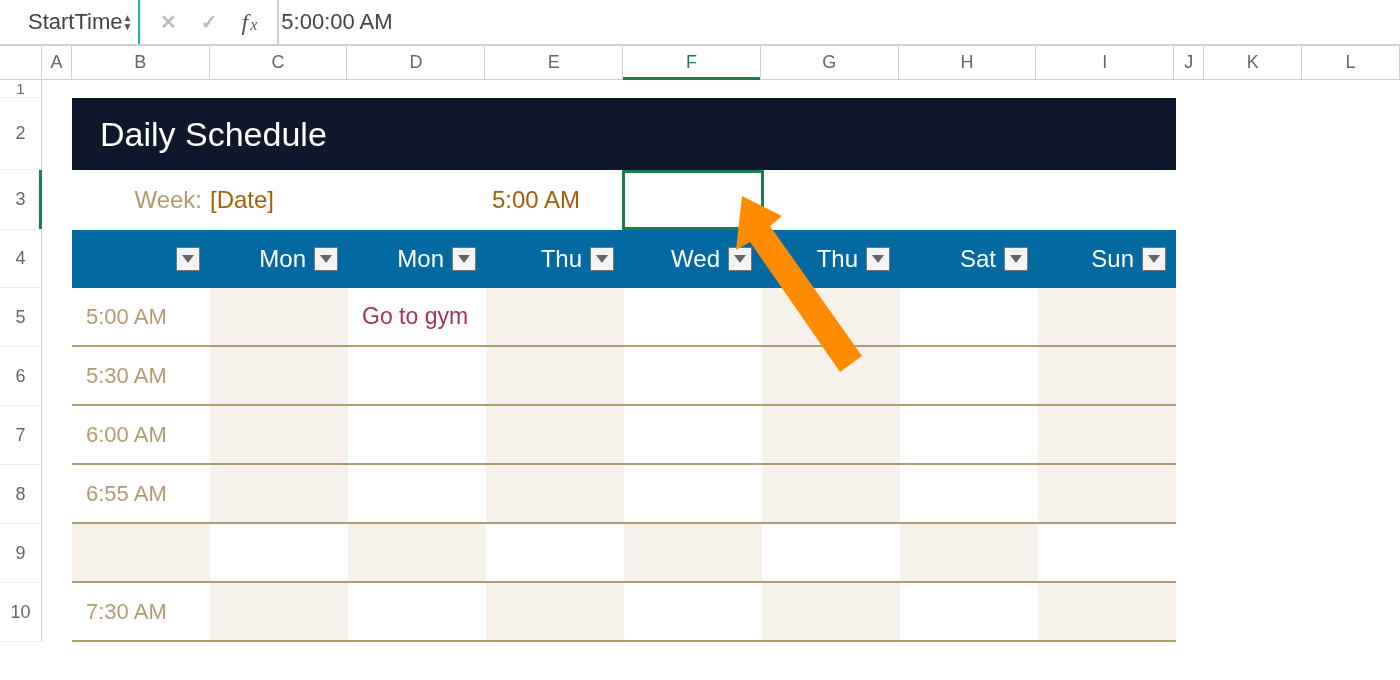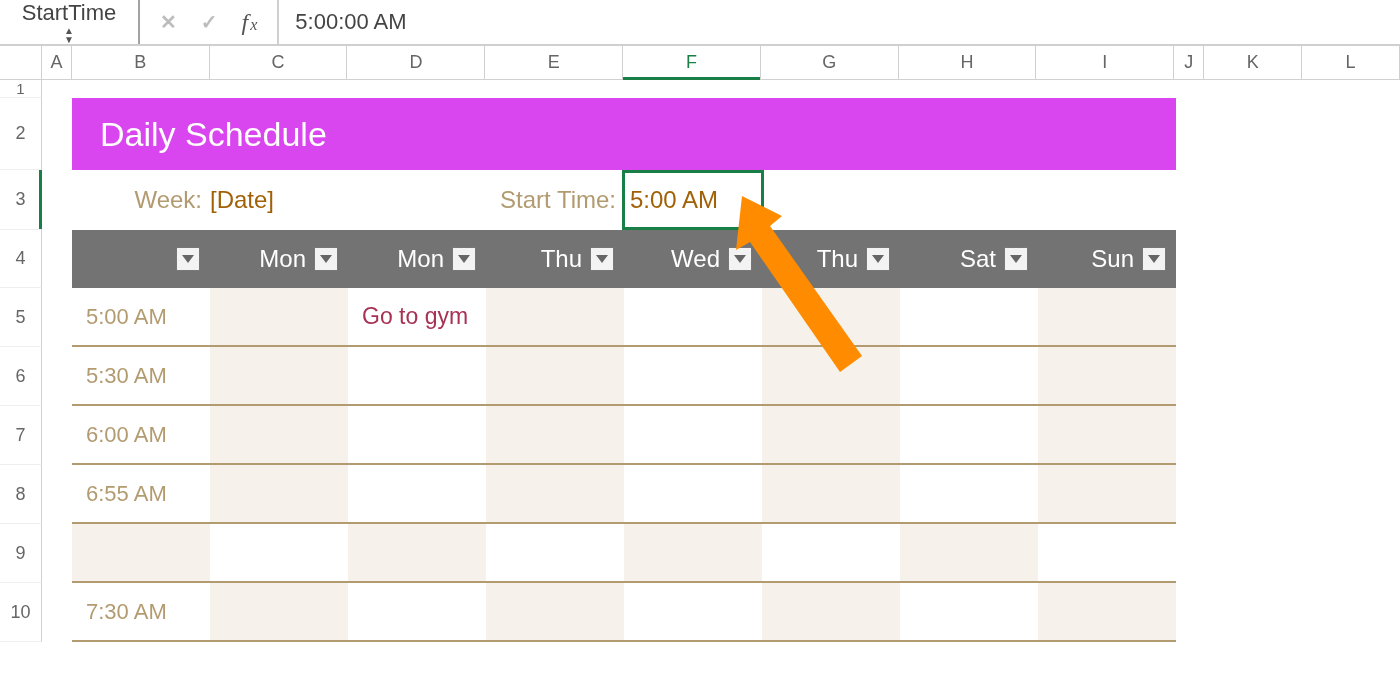--- a/index.html
+++ b/index.html
@@ -12,41 +12,40 @@
     align-items: center;
     border-bottom: 2px solid #cfcfcf;
     background: #fff;
   }
   .name-box {
     display: flex;
     align-items: center;
     justify-content: space-between;
     width: 140px;
     height: 100%;
-    padding: 0 6px 0 6px;
-    border-right: 2px solid #a3a3a3;
+    padding: 0 6px 0 28px;
+    border-right: 2px solid #14b8a6;
     font-size: 22px;
     color: #444;
-    flex-direction: column;
   }
   .name-box .stepper {
     display: flex; flex-direction: column; gap: 1px;
   }
   .name-box .stepper span { font-size: 10px; line-height: 8px; color: #555; }
   .fb-icons {
     display: flex; align-items: center; gap: 24px;
     padding: 0 20px;
     height: 100%;
     border-right: 2px solid #cfcfcf;
   }
   .fb-icons .icn { color: #bdbdbd; font-size: 20px; font-weight: bold; }
   .fx { display: flex; align-items: baseline; gap: 2px; }
   .fx .f { font-style: italic; font-family: "Times New Roman", serif; font-size: 24px; color: #555; }
   .fx .x { font-style: italic; font-family: "Times New Roman", serif; font-size: 16px; color: #555; }
-  .fb-value { padding-left: 16px; font-size: 22px; color: #444; }
+  .fb-value { padding-left: 2px; font-size: 22px; color: #444; }
 
   
   .colhdr-row { display: flex; height: 34px; border-bottom: 1px solid #d0d0d0; }
   .corner { width: 42px; border-right: 1px solid #d0d0d0; background: #fff; }
   .colhdr {
     border-right: 1px solid #d0d0d0;
     display: flex; align-items: center; justify-content: center;
     font-size: 18px; color: #666; background: #fff;
     position: relative;
   }
@@ -94,38 +93,38 @@
 
   
   .card {
     position: absolute;
     left: 30px;   
     top: 18px;    
     width: 1104px; 
   }
   .title-bar {
     height: 72px;
-    background: #d946ef;
+    background: #0f172a;
     color: #fff;
     display: flex; align-items: center;
     padding-left: 28px;
     font-size: 34px;
     font-weight: 400;
   }
   .meta-row {
     height: 60px; background: #fff;
     display: flex;
   }
   .meta-cell { display: flex; align-items: center; font-size: 24px; }
   .meta-label { color: #b29b70; padding-right: 8px; text-align: right; margin-left: 8px; }
   .meta-value { color: #a16207; }
 
   
   .dayhdr-row {
-    height: 58px; background: #737373; color: #fff;
+    height: 58px; background: #0369a1; color: #fff;
     display: flex;
   }
   .dayhdr {
     width: 138px; height: 58px;
     display: flex; align-items: center; justify-content: flex-end;
     padding-right: 10px; font-size: 24px; position: relative;
   }
   .filter-btn {
     width: 24px; height: 24px; background: #f3f3f3;
     border: 1px solid #777; margin-left: 8px;
@@ -222,23 +221,20 @@
       <div class="title-bar">Daily Schedule</div>
 
       <div class="meta-row">
         <div class="meta-cell col-B" style="width:138px;justify-content:flex-end;">
           <span class="meta-label">Week:</span>
         </div>
         <div class="meta-cell col-C" style="width:138px;">
           <span class="meta-value">[Date]</span>
         </div>
         <div class="meta-cell" style="width:138px;"></div>
-        <div class="meta-cell" style="width:138px;justify-content:flex-end;">
-          <span class="meta-label">Start Time:</span>
-        </div>
         <div class="meta-cell" style="width:138px;padding-left:6px;">
           <span class="meta-value">5:00 AM</span>
         </div>
         <div class="meta-cell" style="width:138px;"></div>
         <div class="meta-cell" style="width:138px;"></div>
         <div class="meta-cell" style="width:138px;"></div>
       </div>
 
       <div class="dayhdr-row">
         <div class="dayhdr">

